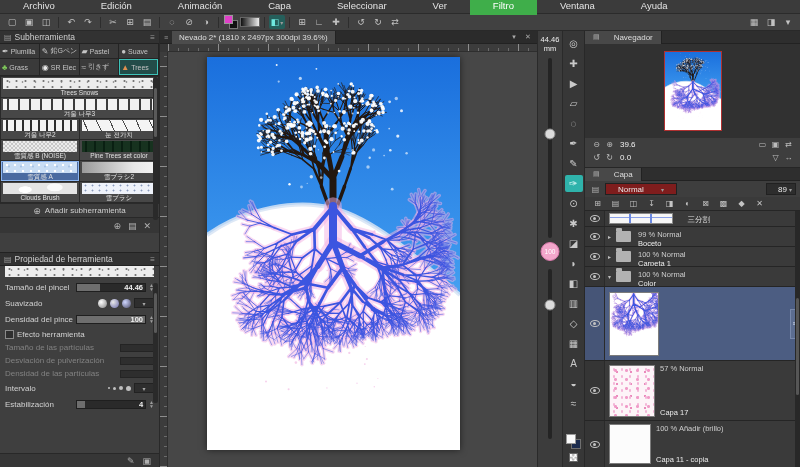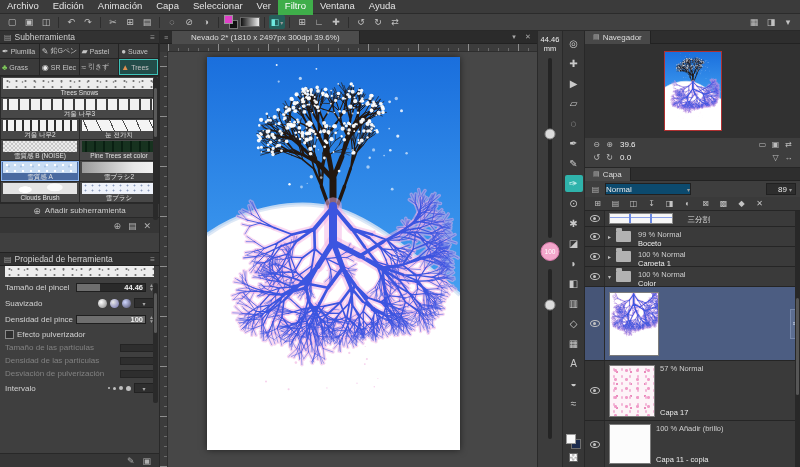--- a/index.html
+++ b/index.html
@@ -2,21 +2,21 @@
 <html><head>
 <meta charset="utf-8">
 <style>
 *{box-sizing:border-box;margin:0;padding:0}
 html,body{width:800px;height:467px;overflow:hidden}
 body{position:relative;background:#3c3c3c;font-family:"Liberation Sans","DejaVu Sans",sans-serif;color:#d4d4d4;font-size:9px;cursor:default}
 i{font-style:normal}
 
 
 #menubar{position:absolute;left:0;top:0;width:800px;height:14px;background:#3b3b3b;border-bottom:1px solid #2b2b2b;display:flex;align-items:center;z-index:6}
-.menu-item{padding:0 7px;height:16px;line-height:13px;font-size:9.5px;color:#e3e3e3;white-space:nowrap}
+.menu-item{padding:0 23px;height:16px;line-height:13px;font-size:9.5px;color:#e3e3e3;white-space:nowrap}
 .menu-item.hl{background:#3fae4a;color:#fff}
 
 
 #toolbar{position:absolute;left:0;top:14px;width:800px;height:17px;background:#414141;border-bottom:1px solid #292929;display:flex;align-items:center;gap:1px;padding:0 4px}
 .tbtn{width:16px;height:14px;display:flex;align-items:center;justify-content:center;font-size:9px;color:#c2c2c2;border-radius:2px;flex:0 0 auto}
 .tbtn.active{background:#255f5b;color:#6fe7de}
 .tbtn .dd{font-size:6px;margin-left:1px;color:#9a9a9a}
 .tsep{width:1px;height:11px;background:#2d2d2d;margin:0 3px;flex:0 0 auto}
 .tspacer{flex:1}
 .swatch-pair{position:relative;width:16px;height:14px;flex:0 0 auto}
@@ -80,21 +80,21 @@
 .cb{width:9px;height:9px;background:#2f2f2f;border:1px solid #8a8a8a;flex:0 0 auto}
 .dotstrip{display:flex;align-items:center;gap:3px;flex:0 0 auto}
 .dotstrip b{border-radius:50%;background:#c0c0c0;display:block}
 .pp-spacer{flex:1}
 .pp-footer{height:14px;background:#363636;border-top:1px solid #282828;display:flex;align-items:center;justify-content:flex-end;gap:8px;padding:0 8px}
 
 
 #canvas-wrap{position:absolute;left:160px;top:31px;width:377px;height:436px;background:#474747}
 .doc-tabbar{position:absolute;left:0;top:0;right:0;height:13px;background:#2b2b2b;border-bottom:1px solid #222;display:flex;align-items:center}
 .doc-tabbar .bar-ic{width:12px;text-align:center;font-size:7px;color:#9a9a9a}
-.doc-tab{height:13px;background:#4c4c4c;color:#dedede;font-size:8px;display:flex;align-items:center;padding:0 19px;border-right:1px solid #222;white-space:nowrap;overflow:hidden;max-width:320px}
+.doc-tab{height:13px;background:#4c4c4c;color:#dedede;font-size:8px;display:flex;align-items:center;padding:0 7px;border-right:1px solid #222;white-space:nowrap;overflow:hidden;max-width:320px}
 .dt-icons{margin-left:auto;display:flex;gap:2px;padding-right:3px}
 .dt-icons span{width:12px;height:11px;display:flex;align-items:center;justify-content:center;font-size:7px;color:#aaa}
 .ruler-corner{position:absolute;left:0;top:13px;width:8px;height:8px;background:#363636}
 .ruler-top{position:absolute;left:8px;top:13px;right:0;height:8px;background:#3c3c3c;border-bottom:1px solid #2e2e2e;background-image:repeating-linear-gradient(90deg,#8d8d8d 0 1px,transparent 1px 50px),repeating-linear-gradient(90deg,#6b6b6b 0 1px,transparent 1px 10px);background-size:100% 100%,100% 3px;background-position:0 0,0 100%;background-repeat:no-repeat,no-repeat}
 .ruler-left{position:absolute;left:0;top:21px;width:8px;bottom:0;background:#3c3c3c;border-right:1px solid #2e2e2e;background-image:repeating-linear-gradient(0deg,#8d8d8d 0 1px,transparent 1px 50px),repeating-linear-gradient(0deg,#6b6b6b 0 1px,transparent 1px 10px);background-size:100% 100%,3px 100%;background-position:0 0,100% 0;background-repeat:no-repeat,no-repeat}
 .viewport{position:absolute;left:8px;top:21px;right:0;bottom:0;background:#474747;overflow:hidden}
 .page{position:absolute;left:39px;top:5px;width:253px;height:393px;background:#fff;box-shadow:0 0 7px rgba(0,0,0,.55)}
 .page svg{display:block;width:100%;height:100%}
 
 
@@ -112,34 +112,34 @@
 .tool-i.sel{background:#2fb3ab;color:#eafffd}
 .strip-bottom{margin-top:auto;display:flex;flex-direction:column;align-items:center}
 .sw{position:relative;width:15px;height:15px}
 .sw .b{position:absolute;right:0;bottom:0;width:10px;height:10px;background:#1c2c4e;border:1px solid #6f6f6f;display:block}
 .sw .f{position:absolute;left:0;top:0;width:10px;height:10px;background:#fafafa;border:1px solid #9a9a9a;display:block}
 .checker{width:9px;height:9px;margin-top:4px;border:1px solid #666;background:repeating-conic-gradient(#bbb 0% 25%,#fff 0% 50%) 0 0/4.5px 4.5px}
 
 
 #rightpanels{position:absolute;left:584px;top:31px;width:216px;height:436px;background:#3e3e3e;border-left:1px solid #282828}
 .ptab-bar{height:13px;background:#2e2e2e;border-bottom:1px solid #222;display:flex;align-items:center}
-.ptab{height:13px;background:#484848;color:#dedede;font-size:8px;display:flex;align-items:center;gap:3px;padding:0 8px;border-right:1px solid #222}
+.ptab{height:13px;background:#484848;color:#dedede;font-size:8px;display:flex;align-items:center;gap:14px;padding:0 8px;border-right:1px solid #222}
 .ptab .g{font-size:7px;color:#a8a8a8}
 .nav-sec{position:absolute;left:0;top:0;right:0;height:136px}
 .nav-thumb-area{height:94px;background:#313131;display:flex;align-items:center;justify-content:center}
 .nav-thumb{width:58px;height:80px;border:1px solid #b03030;background:#fff}
 .nav-thumb svg{display:block;width:100%;height:100%}
 .nav-row{height:13px;display:flex;align-items:center;gap:2px;padding:0 5px;font-size:8px}
 .nav-row .nbtn{width:13px;height:11px;display:flex;align-items:center;justify-content:center;font-size:8px;color:#bdbdbd}
 .nav-row .nval{min-width:24px;text-align:left;color:#f0f0f0;font-size:8px;padding:0 2px}
 .nav-row .nspacer{flex:1}
 .lay-sec{position:absolute;left:0;top:136px;right:0;bottom:0;border-top:1px solid #262626}
 .blend-row{height:16px;display:flex;align-items:center;gap:3px;padding:0 4px}
 .blend-row .sm{width:13px;text-align:center;font-size:8px;color:#b5b5b5}
-.combo{width:86px;height:12px;background:#0c4a6e;border:1px solid #212121;display:flex;align-items:center;padding:0 0;font-size:8px;color:#e8e8e8}
+.combo{width:72px;height:12px;background:#7f1d1d;border:1px solid #212121;display:flex;align-items:center;padding:0 12px;font-size:8px;color:#e8e8e8}
 .combo i{margin-left:auto;font-size:6px;color:#9a9a9a}
 .opbox{margin-left:auto;width:30px;height:12px;background:#2d2d2d;border:1px solid #212121;display:flex;align-items:center;justify-content:flex-end;gap:2px;padding:0 3px;font-size:8px;color:#e8e8e8}
 .opbox i{font-size:6px;color:#9a9a9a}
 .ops-row{height:14px;display:flex;align-items:center;gap:1px;padding:0 4px;background:#3a3a3a;border-bottom:1px solid #262626}
 .lop{width:17px;height:12px;display:flex;align-items:center;justify-content:center;font-size:8px;color:#c4c4c4}
 #layer-list{position:absolute;left:0;top:43px;right:0;bottom:0;background:#303030;overflow:hidden}
 .lrow{position:relative;display:flex;align-items:center;background:#3a3a3a;border-bottom:1px solid #252525;padding-right:10px}
 .lrow.small{height:16px}
 .lrow.folder{height:20px}
 .lrow.big{height:74px}
@@ -743,49 +743,60 @@
       <b class="val">100</b>
     </span>
     <span class="spn">
         <i>▲</i>
         <i>▼</i>
       </span>
   </div>
 
   <div class="prow short">
     <span class="cb"></span>
-    <span class="lbl">Efecto pulverizador</span>
+    <span class="lbl">Efecto herramienta</span>
   </div>
 
   <div class="prow gray14">
     <span class="lbl">Tamaño de las partículas</span>
     <span class="stub"></span>
   </div>
   <div class="prow gray14">
+    <span class="lbl">Desviación de pulverización</span>
+    <span class="stub"></span>
+  </div>
+  <div class="prow gray14">
     <span class="lbl">Densidad de las partículas</span>
-    <span class="stub"></span>
-  </div>
-  <div class="prow gray14">
-    <span class="lbl">Desviación de pulverización</span>
     <span class="stub"></span>
   </div>
 
   <div class="prow">
     <span class="lbl">Intervalo</span>
     <span class="dotstrip">
       <b style="width:2px;height:2px"></b>
         <b style="width:3px;height:3px"></b>
         <b style="width:4px;height:4px"></b>
         <b style="width:5px;height:5px"></b>
     </span>
     <span class="mini-combo">
         <span>▾</span>
       </span>
   </div>
 
+  <div class="prow">
+    <span class="lbl">Estabilización</span>
+    <span class="slider">
+      <i class="fill" style="width:12%"></i>
+      <b class="val">4</b>
+    </span>
+    <span class="spn">
+        <i>▲</i>
+        <i>▼</i>
+      </span>
+  </div>
 
   <div class="pp-spacer"></div>
   <div id="pp-footer" class="pp-footer">
       <span>✎</span>
       <span>▣</span>
     </div>
   <div class="vscroll" style="right:1px;top:30px;height:120px">
       <i></i>
     </div>
 </div>

